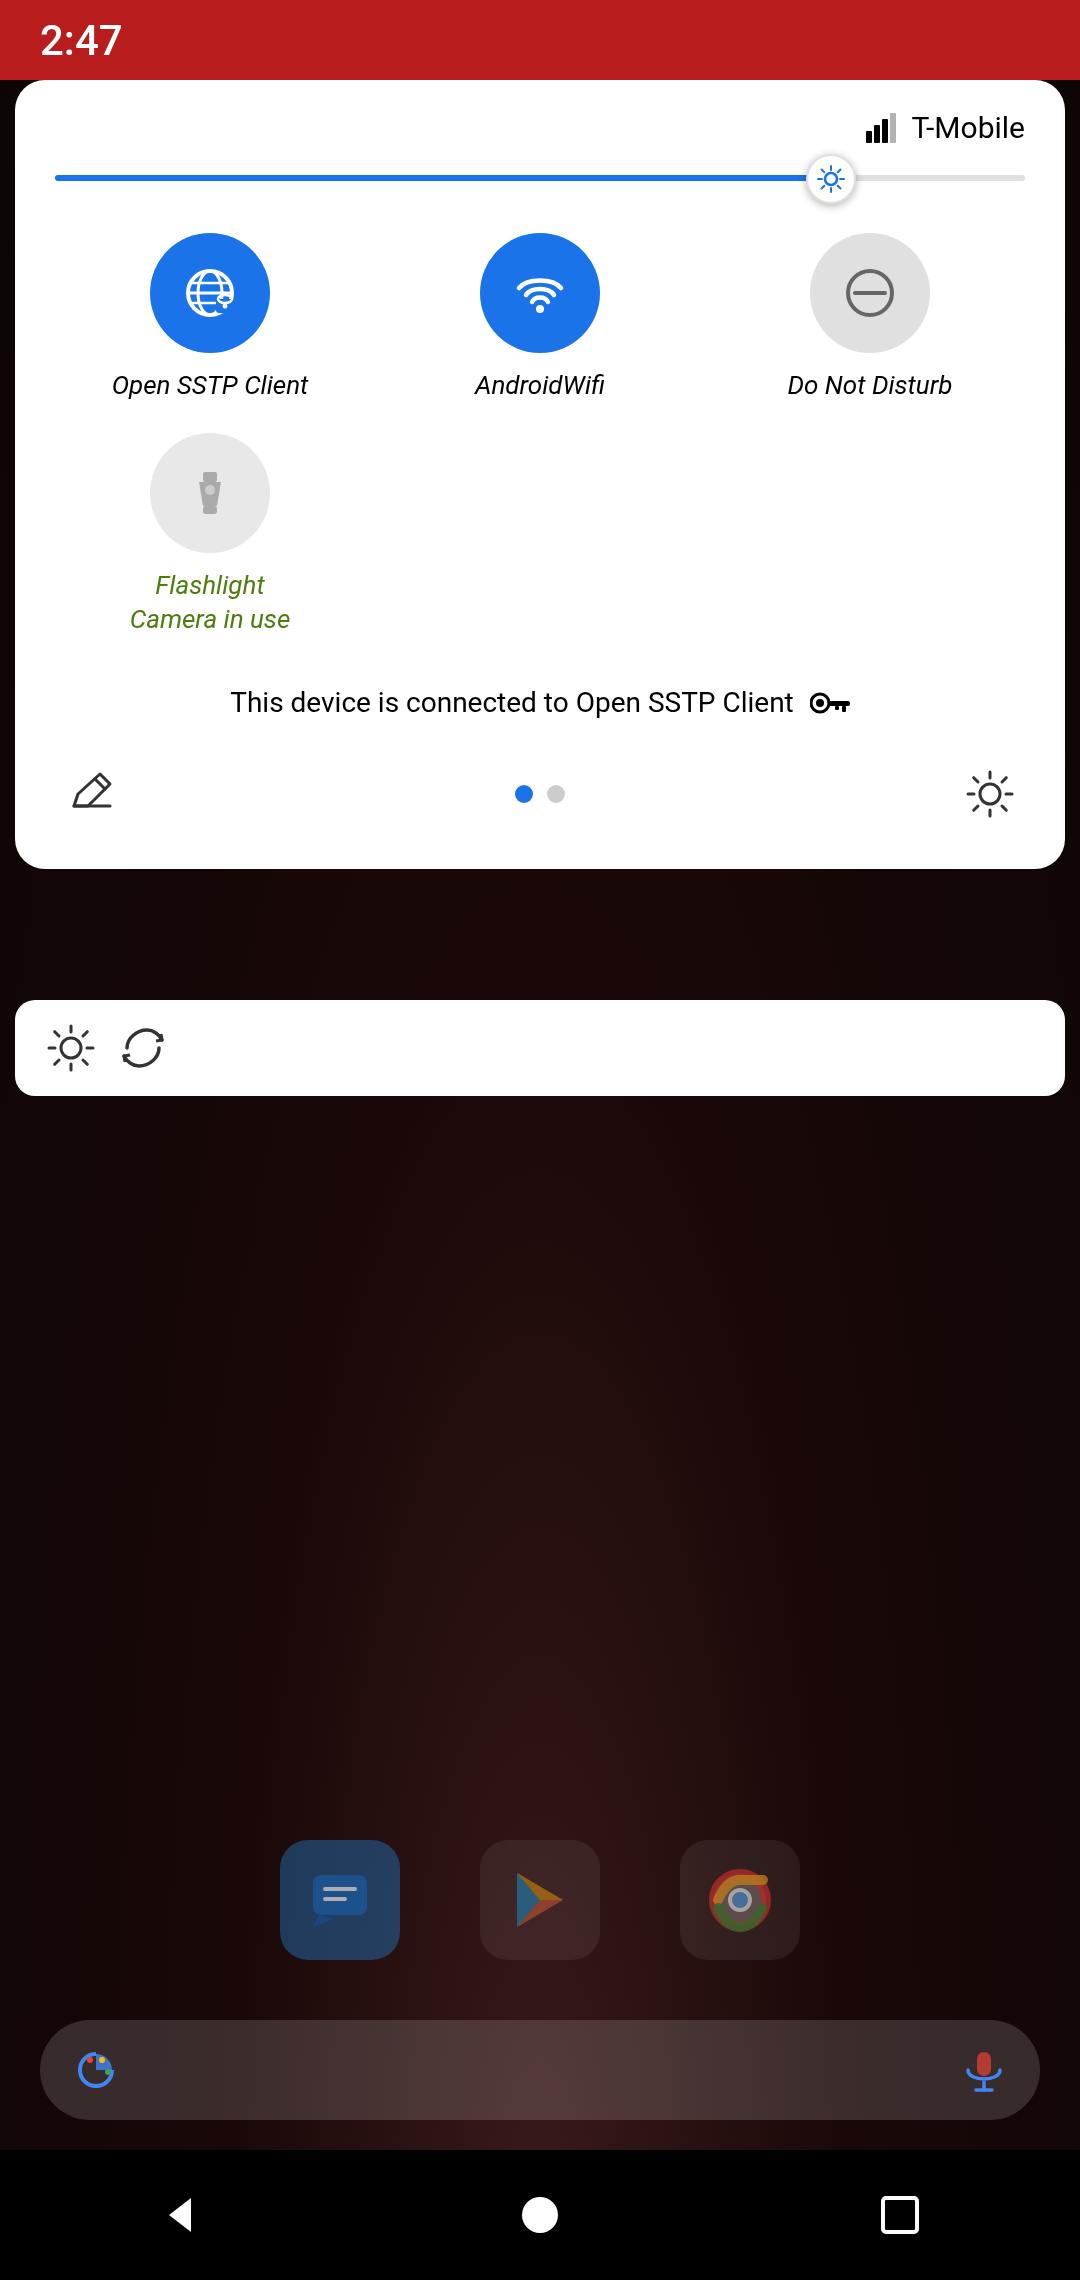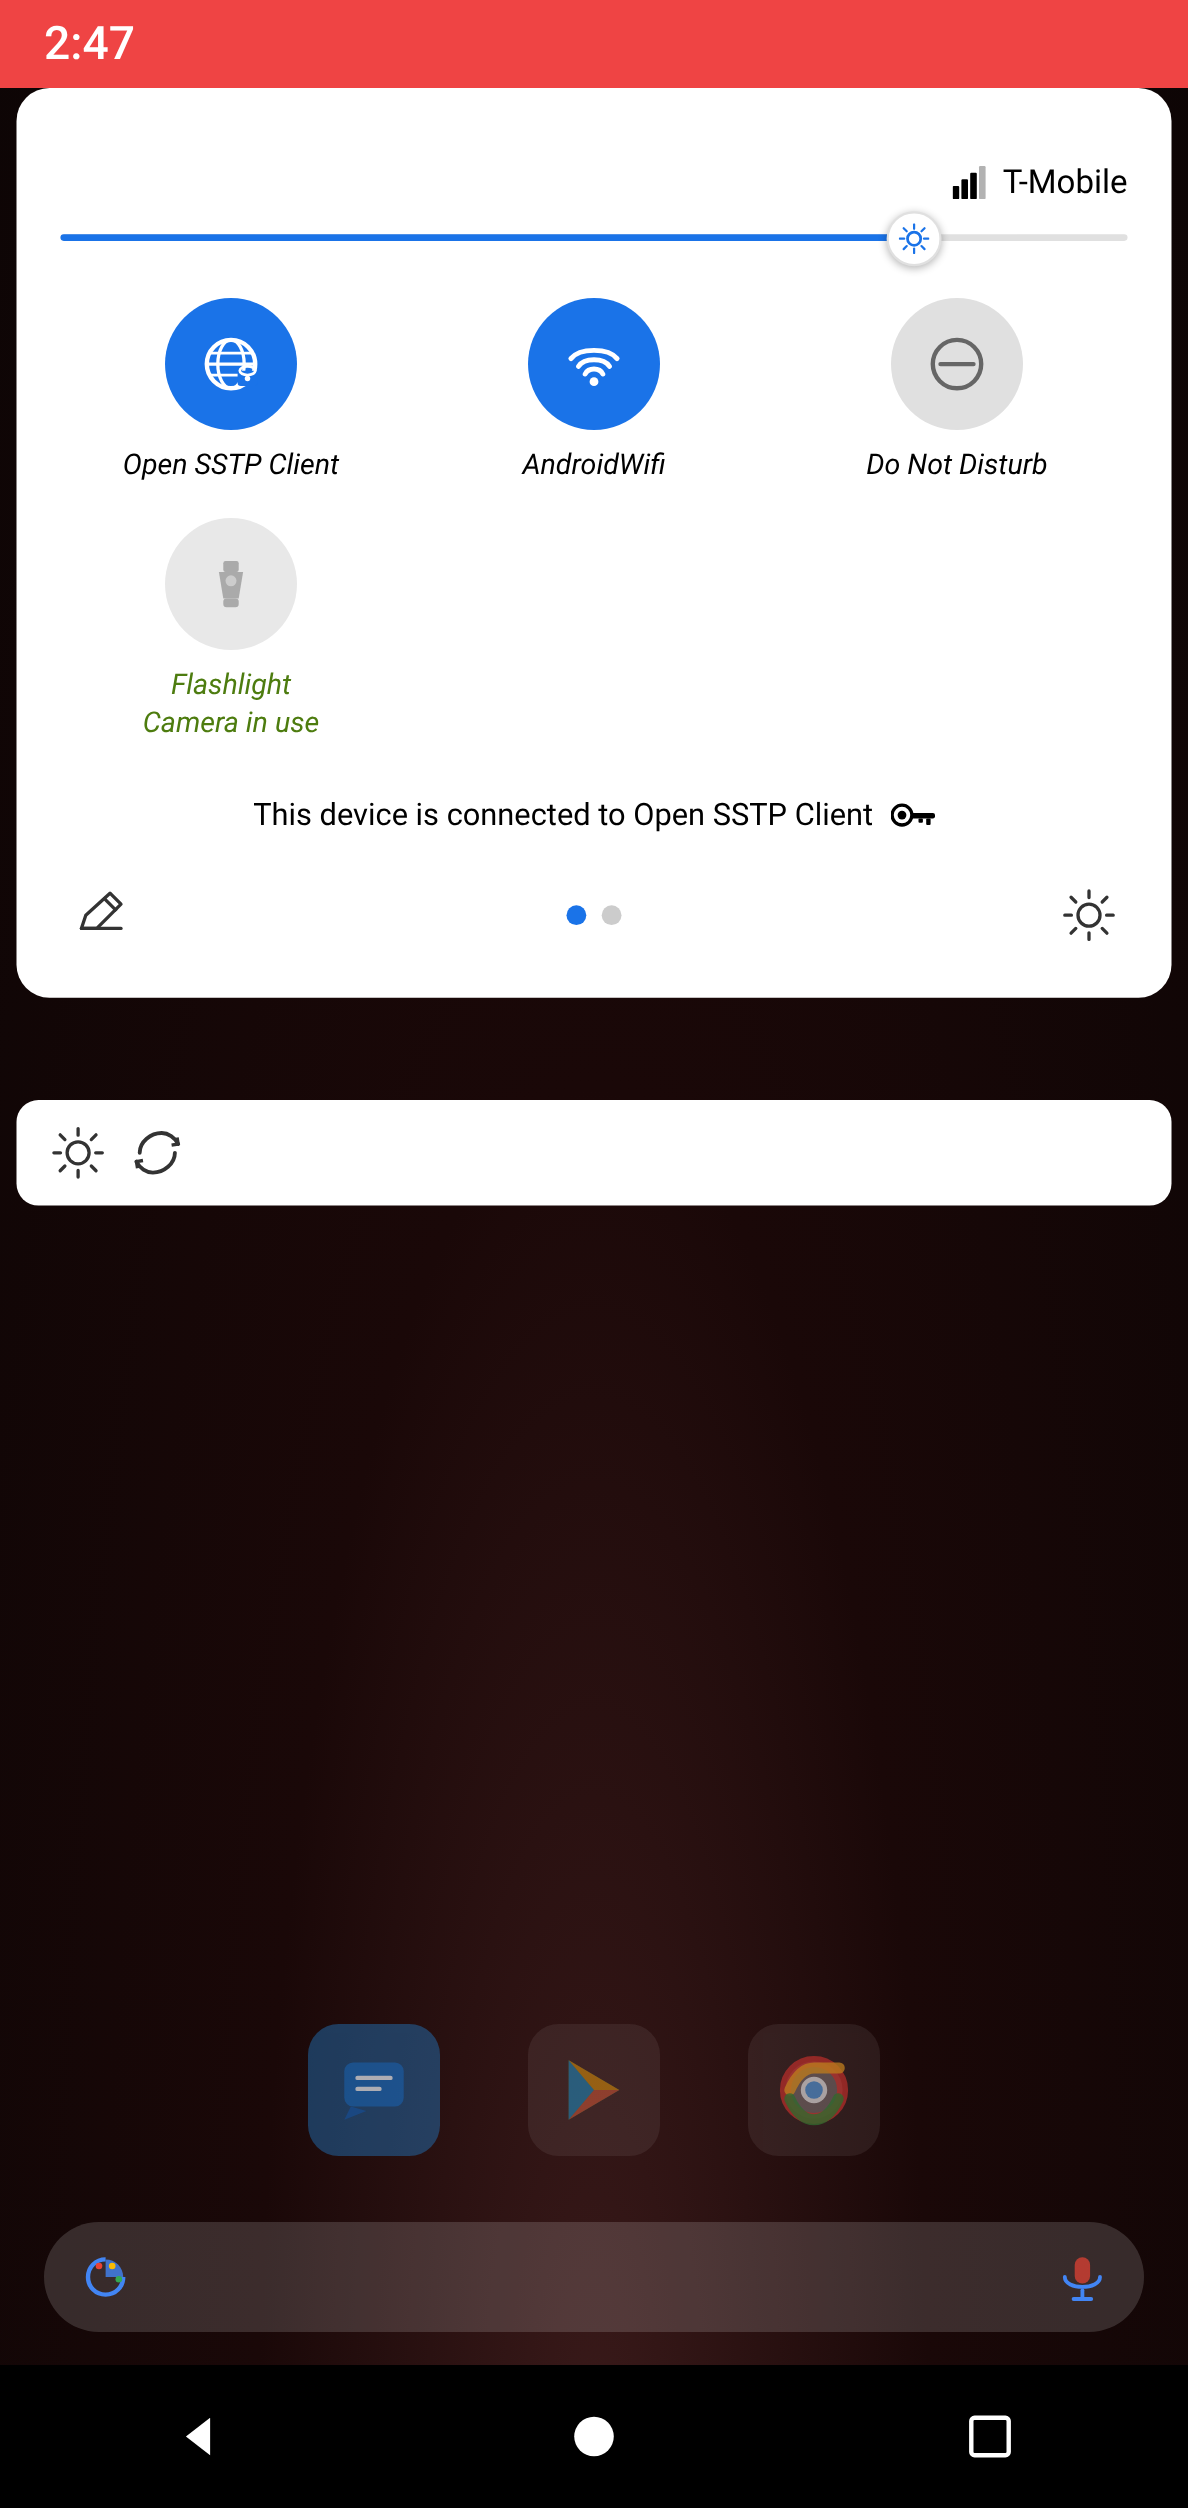--- a/index.html
+++ b/index.html
@@ -14,21 +14,21 @@
       overflow: hidden;
     }
 
     
     .status-bar {
       position: absolute;
       top: 0;
       left: 0;
       width: 100%;
       height: 80px;
-      background: #ef4444;
+      background: #b91c1c;
       display: flex;
       align-items: center;
       padding: 0 40px;
       z-index: 10;
     }
 
     .status-time {
       color: #fff;
       font-size: 42px;
       font-weight: 500;
@@ -55,21 +55,20 @@
       padding: 30px 40px 40px;
       z-index: 5;
     }
 
     
     .qs-header {
       display: flex;
       justify-content: flex-end;
       align-items: center;
       margin-bottom: 30px;
-      margin-top: 38px;
     }
 
     .carrier-info {
       display: flex;
       align-items: center;
       gap: 10px;
       color: #000;
       font-size: 30px;
     }
 

